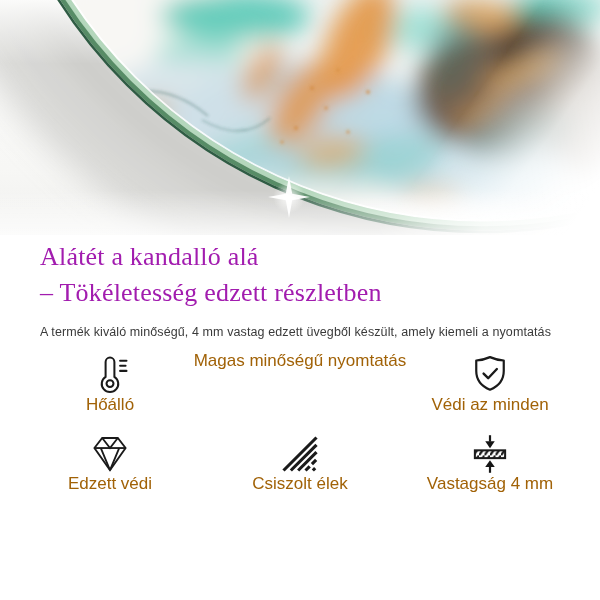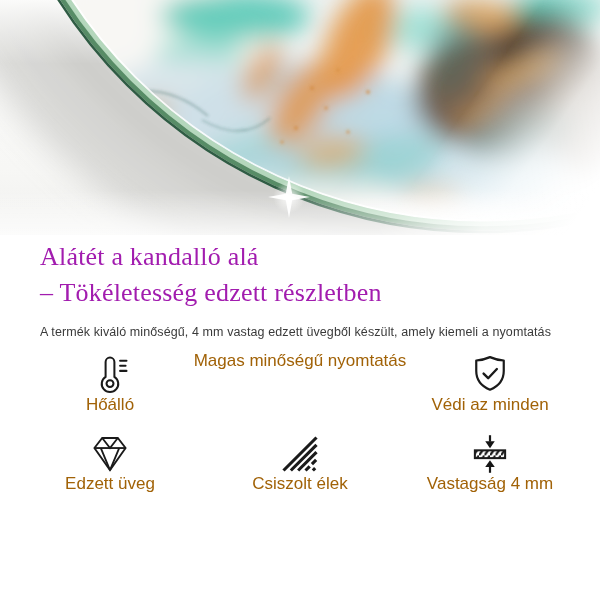--- a/index.html
+++ b/index.html
@@ -172,21 +172,21 @@
 
     <div class="feature">
       <div class="icon-box">
         <svg class="fi" width="44" height="44" viewBox="0 0 48 48" stroke-width="2" stroke-linejoin="miter">
           <path d="M7,17.5 L15.5,6.5 H32.5 L41,17.5 L24,41.5 Z"></path>
           <path d="M7,17.5 H41"></path>
           <path d="M15.5,6.5 L24,17.5 L32.5,6.5"></path>
           <path d="M14,17.5 L24,41.5 M34,17.5 L24,41.5"></path>
         </svg>
       </div>
-      <span class="feature-label">Edzett üveg</span>
+      <span class="feature-label">Edzett védi</span>
     </div>
 
     <div class="feature">
       <div class="icon-box">
         <svg class="fi" width="44" height="44" viewBox="0 0 48 48" stroke-width="3.4" stroke-linecap="butt">
           <path d="M6,42 L42,6"></path>
           <path d="M14,42 L42,14"></path>
           <path d="M22,42 L42,22"></path>
           <path d="M30,42 L42,30" stroke-dasharray="6.5 3.4"></path>
           <path d="M38,42 L42,38" stroke-dasharray="3.6 2.6"></path>

